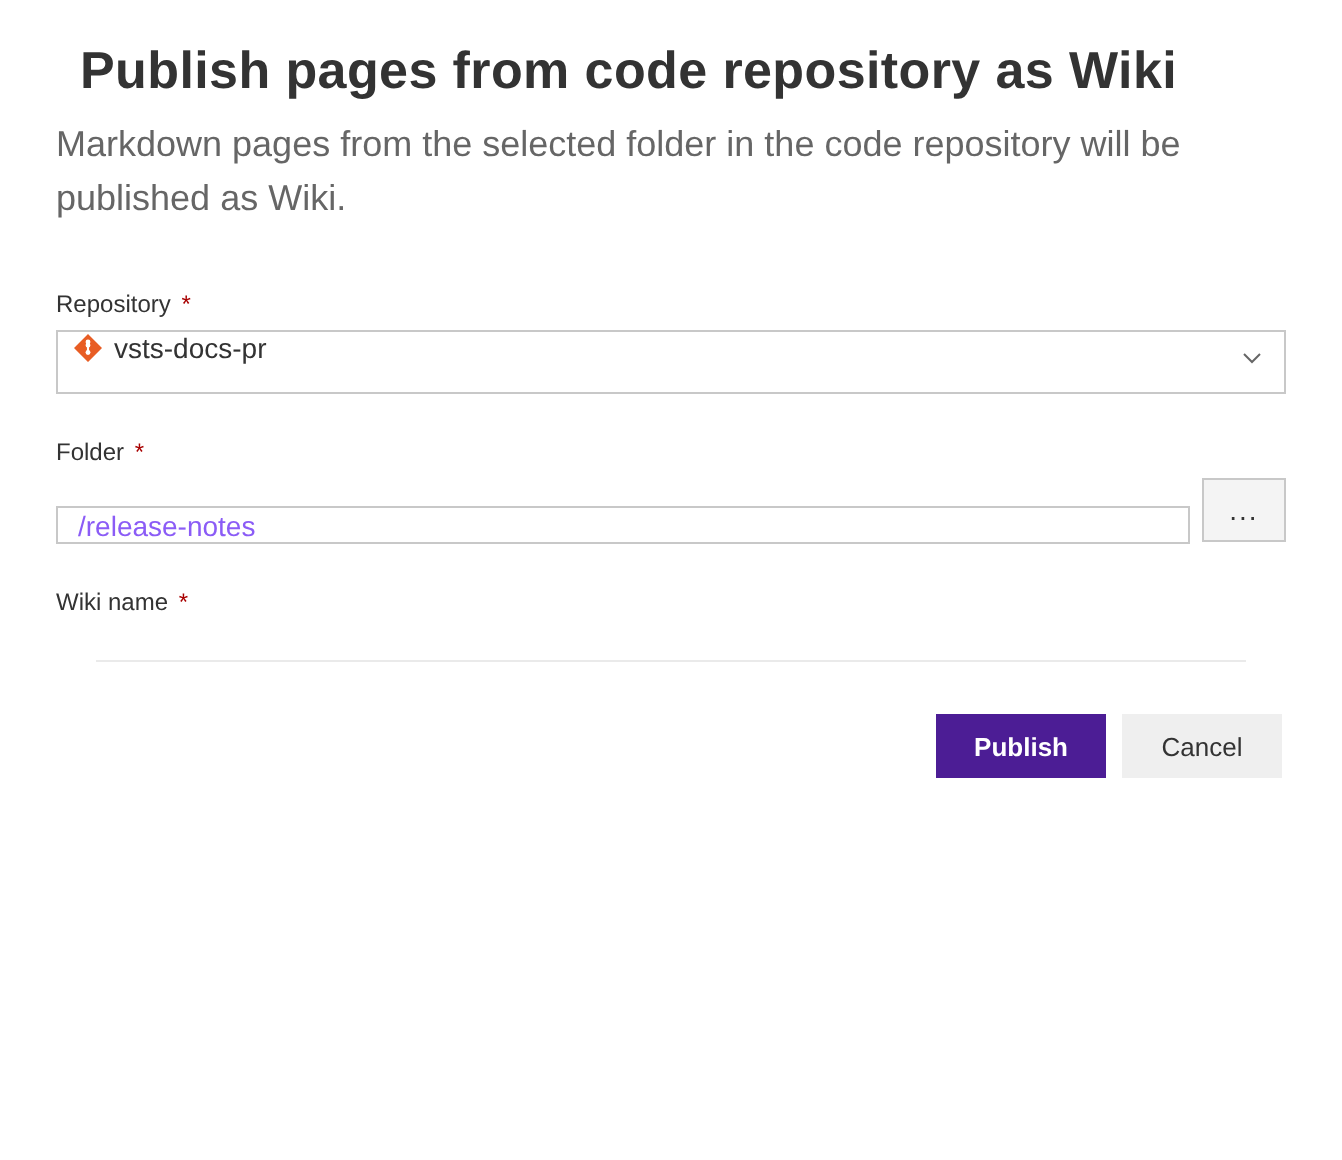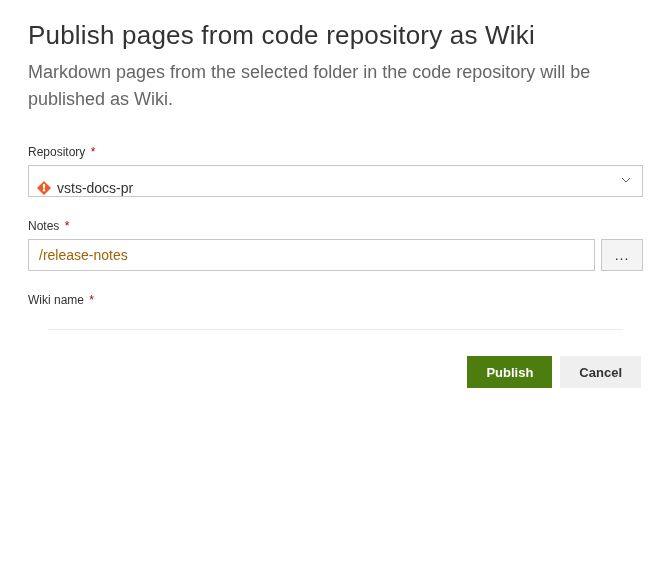--- a/index.html
+++ b/index.html
@@ -5,45 +5,46 @@
     * { box-sizing: border-box; margin: 0; padding: 0; }
     body {
       font-family: "Segoe UI", -apple-system, BlinkMacSystemFont, sans-serif;
       background: #fff;
       padding: 20px 28px;
       width: 671px;
       color: #333;
     }
     .page-title {
       font-size: 26px;
-      font-weight: 400;
+      font-weight: 700;
       color: #333;
       margin-bottom: 8px;
       letter-spacing: 0.2px;
+      margin-left: 12px;
     }
     .page-subtitle {
       font-size: 18px;
       color: #666;
       line-height: 1.5;
       margin-bottom: 32px;
     }
     .field-group { margin-bottom: 22px; }
     .field-label {
       font-size: 12px;
       color: #333;
       display: block;
       margin-bottom: 6px;
     }
     .required-star { color: #a80000; margin-left: 2px; }
     .dropdown {
       position: relative;
       border: 1px solid #c8c8c8;
       height: 32px;
       display: flex;
-      align-items: flex-end;
+      align-items: flex-start;
       padding: 0 32px 0 8px;
       background: #fff;
       cursor: pointer;
     }
     .dropdown-value {
       font-size: 14px;
       color: #333;
       display: flex;
       align-items: center;
       gap: 6px;
@@ -52,27 +53,28 @@
       position: absolute;
       right: 10px;
       top: 50%;
       transform: translateY(-50%);
       pointer-events: none;
     }
     .input-row { display: flex; gap: 6px; }
     .text-input {
       flex: 1;
       border: 1px solid #c8c8c8;
-      height: 32px;
+      height: 19px;
       padding: 0 10px;
       font-size: 14px;
       font-family: inherit;
-      color: #a16207;
+      color: #8b5cf6;
       outline: none;
       background: #fff;
+      margin-top: 14px;
     }
     .browse-btn {
       width: 42px;
       height: 32px;
       border: 1px solid #c8c8c8;
       background: #f4f4f4;
       cursor: pointer;
       font-size: 14px;
       color: #333;
       letter-spacing: 1px;
@@ -89,24 +91,23 @@
       padding-right: 2px;
     }
     .btn {
       height: 32px;
       min-width: 80px;
       padding: 0 18px;
       font-size: 13px;
       font-family: inherit;
       border: 1px solid transparent;
       cursor: pointer;
-      font-weight: bold;
     }
     .btn-primary {
-      background: #4d7c0f;
+      background: #4c1d95;
       color: #fff;
       font-weight: 600;
     }
     .btn-secondary {
       background: #efefef;
       color: #333;
       border-color: #efefef;
     }
     .repo-icon { display: inline-flex; }
     .branch-icon { display: inline-flex; color: #333; }
@@ -140,21 +141,21 @@
         </svg>
     </span>
   </div>
 </div>
 
 <div class="field-group">
 </div>
 
 <div class="field-group">
   <label class="field-label">
-    <span>Notes</span>
+    <span>Folder</span>
     <span class="required-star">*</span>
   </label>
   <div class="input-row">
     <input type="text" class="text-input" value="/release-notes" style="">
     <button class="browse-btn">...</button>
   </div>
 </div>
 
 <div class="field-group">
   <label class="field-label">

